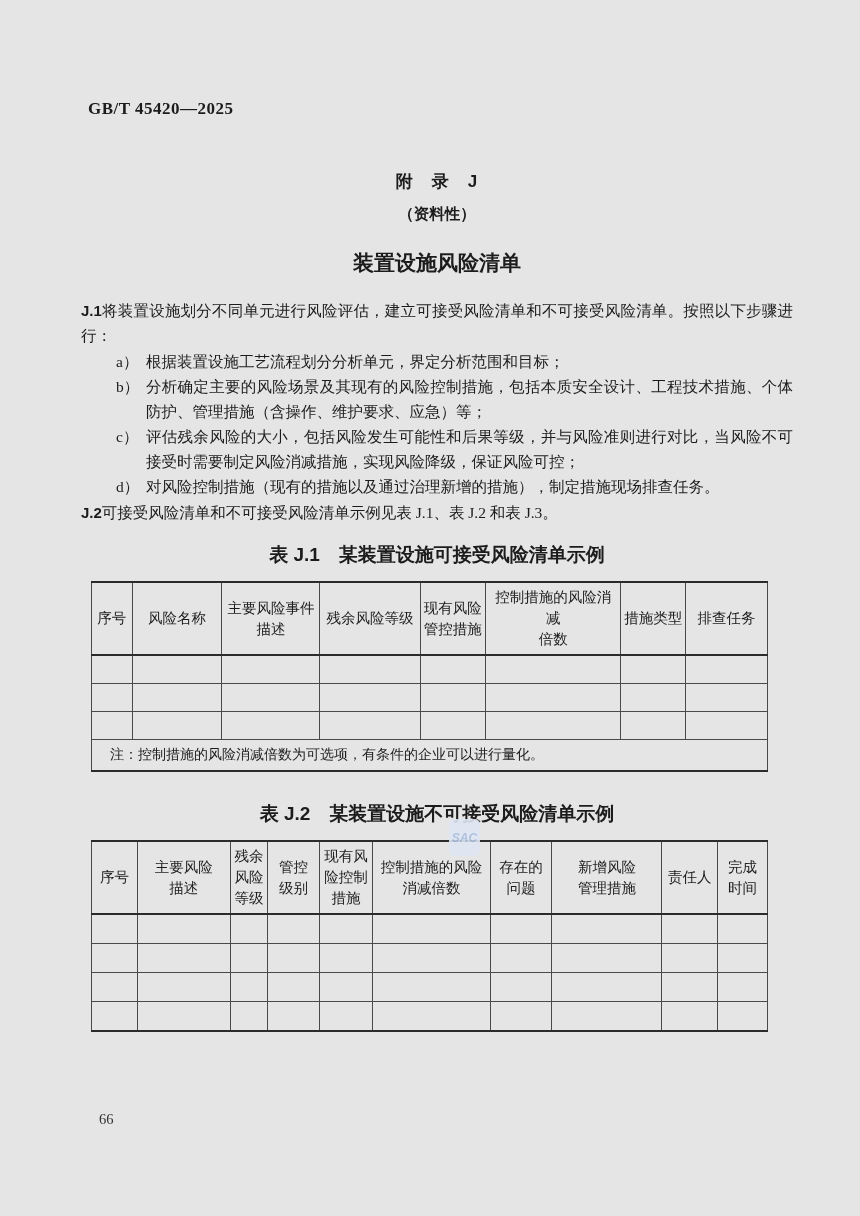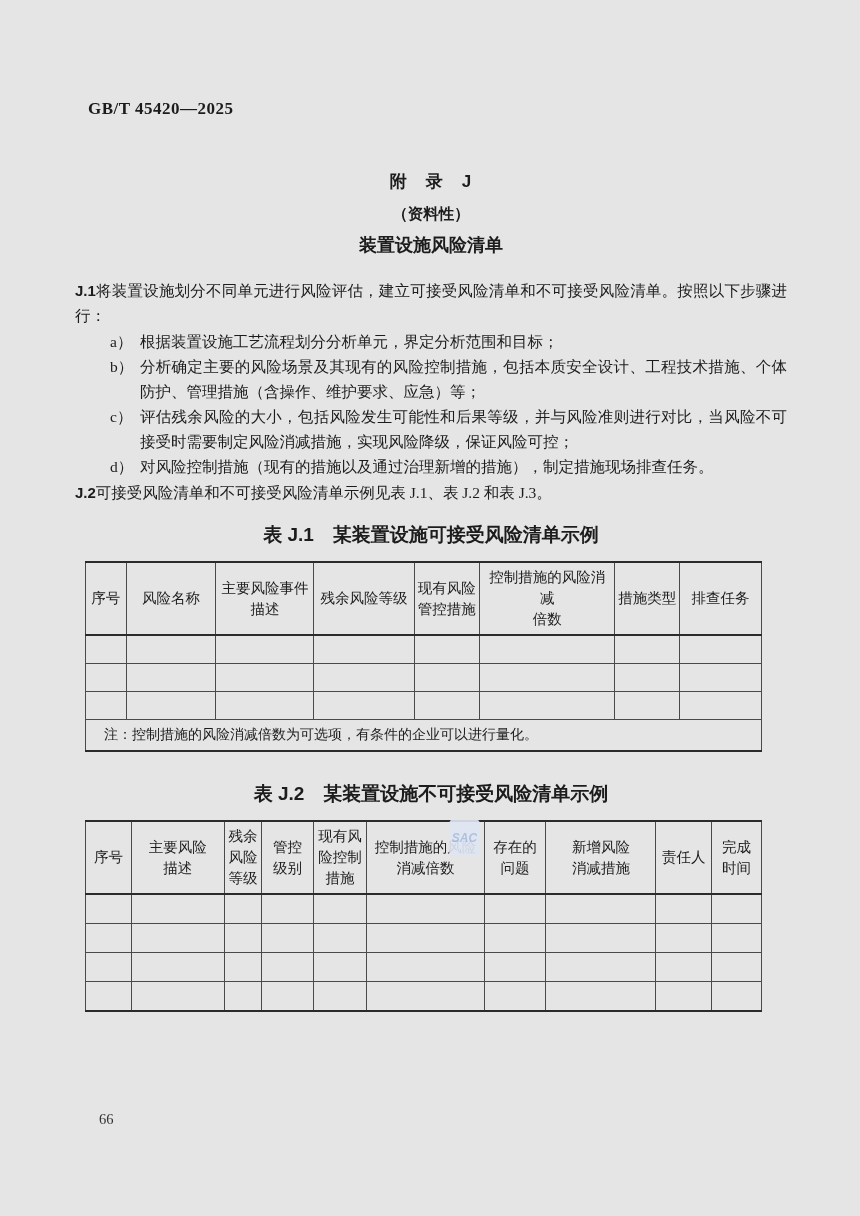--- a/index.html
+++ b/index.html
@@ -9,26 +9,26 @@
     color:#1c1c1c;
   }
   .page{position:relative;width:860px;height:1216px;overflow:hidden;background:#e5e5e5;}
 
   .doc-header{
     position:absolute;left:88px;top:99px;
     font-weight:700;font-size:17px;letter-spacing:0.5px;
     font-family:"Liberation Serif","DejaVu Serif",serif;
   }
 
-  .content{position:absolute;left:75px;top:170px;width:712px;}
+  .content{position:absolute;left:81px;top:170px;width:712px;}
 
   .h-center{text-align:center;font-weight:700;font-family:"Liberation Sans","DejaVu Sans",sans-serif;}
   .appendix-heading{font-size:17px;letter-spacing:1px;}
   .appendix-subheading{font-size:15.5px;margin-top:11px;}
-  .appendix-title{font-size:18px;margin-top:8px;}
+  .appendix-title{font-size:21px;margin-top:24px;}
 
   .para{margin:0;font-size:15.5px;line-height:25px;text-align:justify;}
   .para-j1{margin-top:21px;}
   .para-j2{margin-top:1px;}
   .plabel{font-weight:700;font-family:"Liberation Sans","DejaVu Sans",sans-serif;font-size:15px;}
 
   .steps{margin-top:1px;}
   .step{display:flex;font-size:15.5px;line-height:25px;}
   .step .marker{flex:0 0 30px;margin-left:35px;}
   .step .stext{flex:1;text-align:justify;}
@@ -206,21 +206,21 @@
           <th>管控
 级别</th>
           <th>现有风
 险控制
 措施</th>
           <th>控制措施的风险
 消减倍数</th>
           <th>存在的
 问题</th>
           <th>新增风险
-消减措施</th>
+管理措施</th>
           <th>责任人</th>
           <th>完成
 时间</th>
         </tr>
       </thead>
       <tbody>
         <tr>
             <td class="cell"></td>
             <td class="cell"></td>
             <td class="cell"></td>

